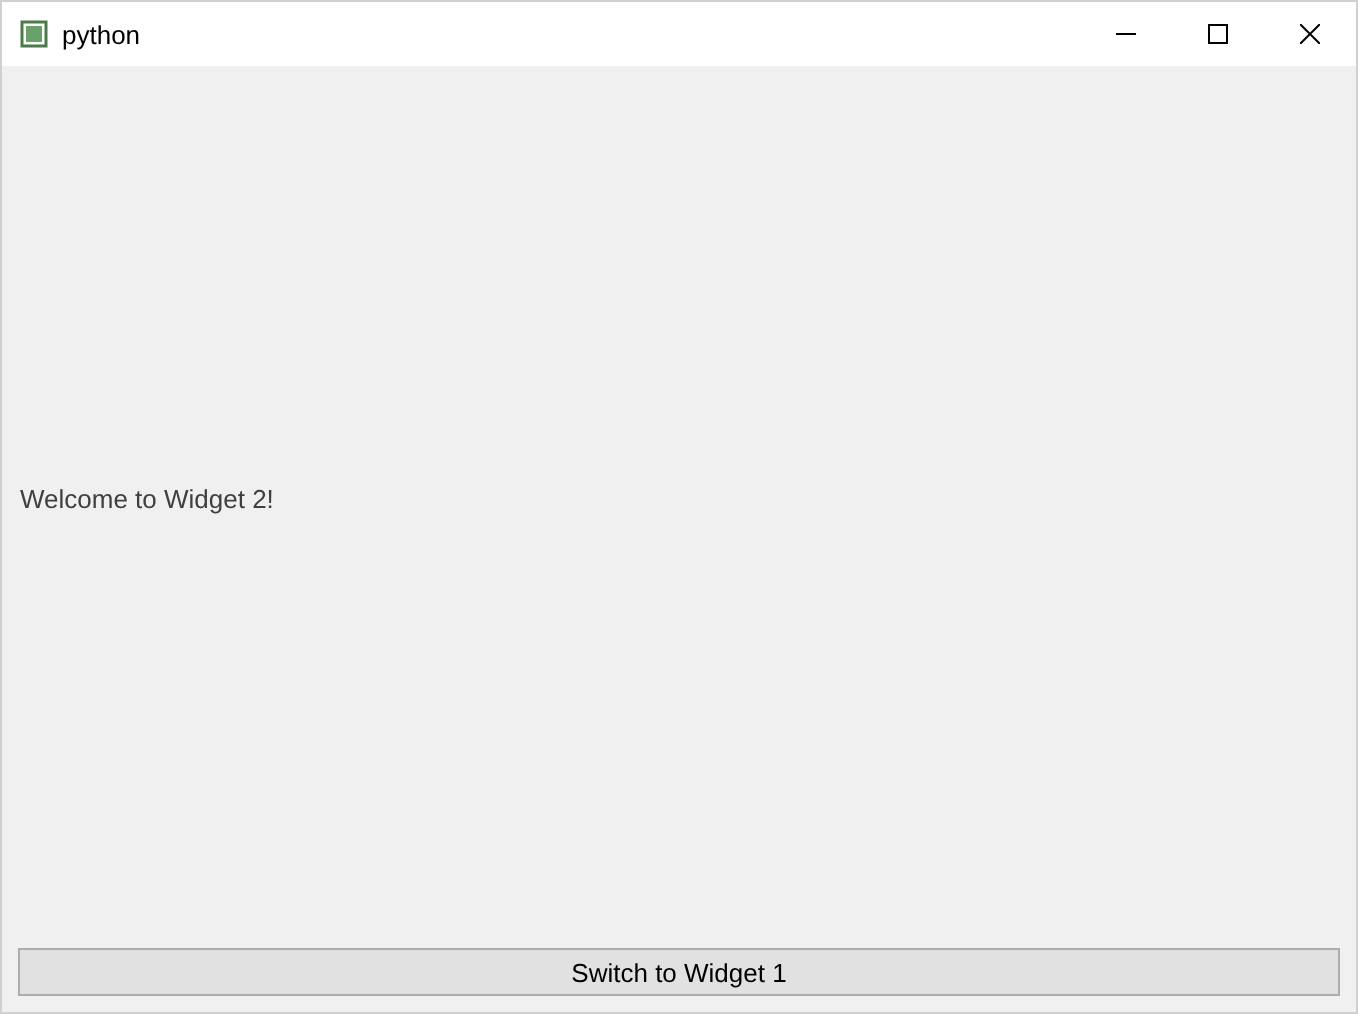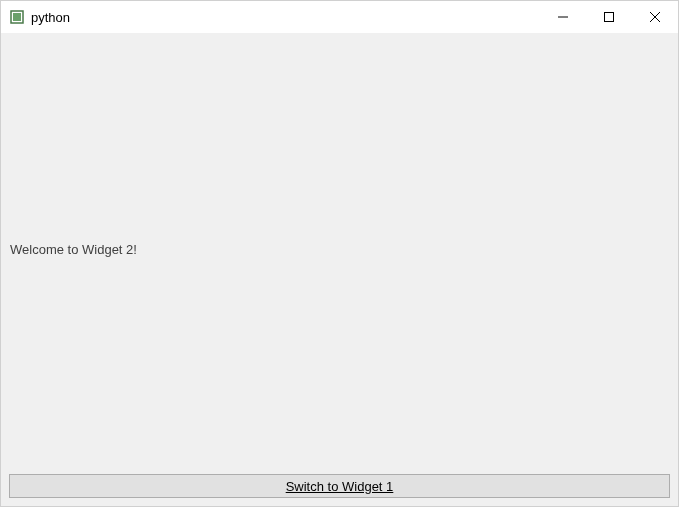--- a/index.html
+++ b/index.html
@@ -88,21 +88,20 @@
     .switch-button {
       width: 100%;
       height: 24px;
       background: #e1e1e1;
       border: 1px solid #adadad;
       font-family: inherit;
       font-size: 13px;
       color: #000000;
       cursor: pointer;
       text-align: center;
-      text-decoration: underline;
     }
   </style>
 </head>
 <body>
 
 <div class="window">
   <div class="titlebar">
     <span class="app-icon">
       <svg viewBox="0 0 16 16">
         <rect x="2" y="2" width="12" height="12" fill="none" stroke="#4a7a4a" stroke-width="1.5"></rect>

